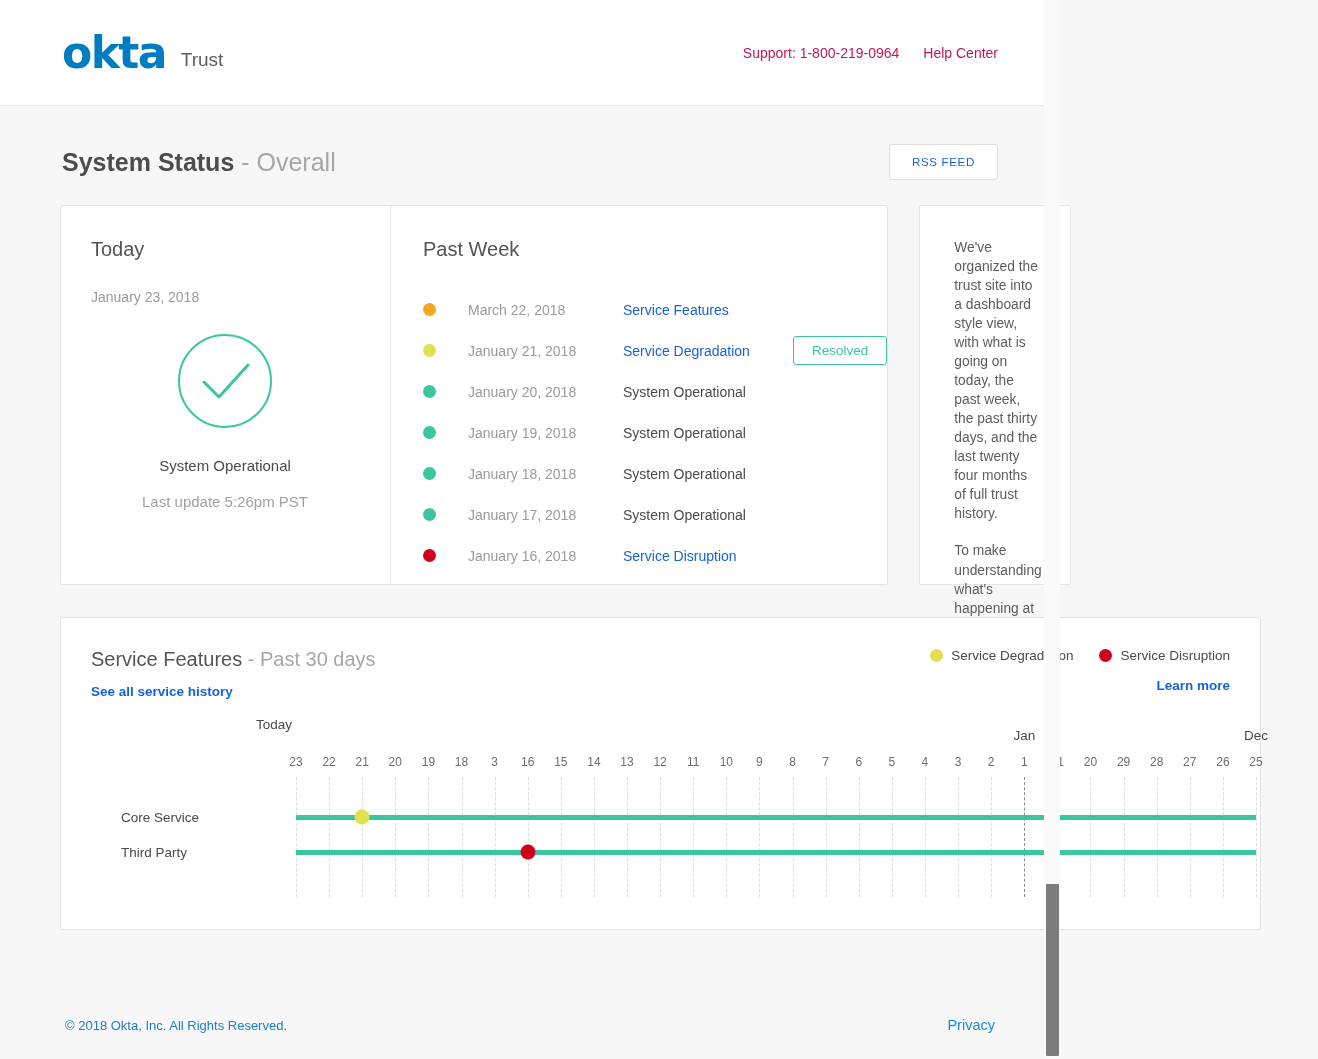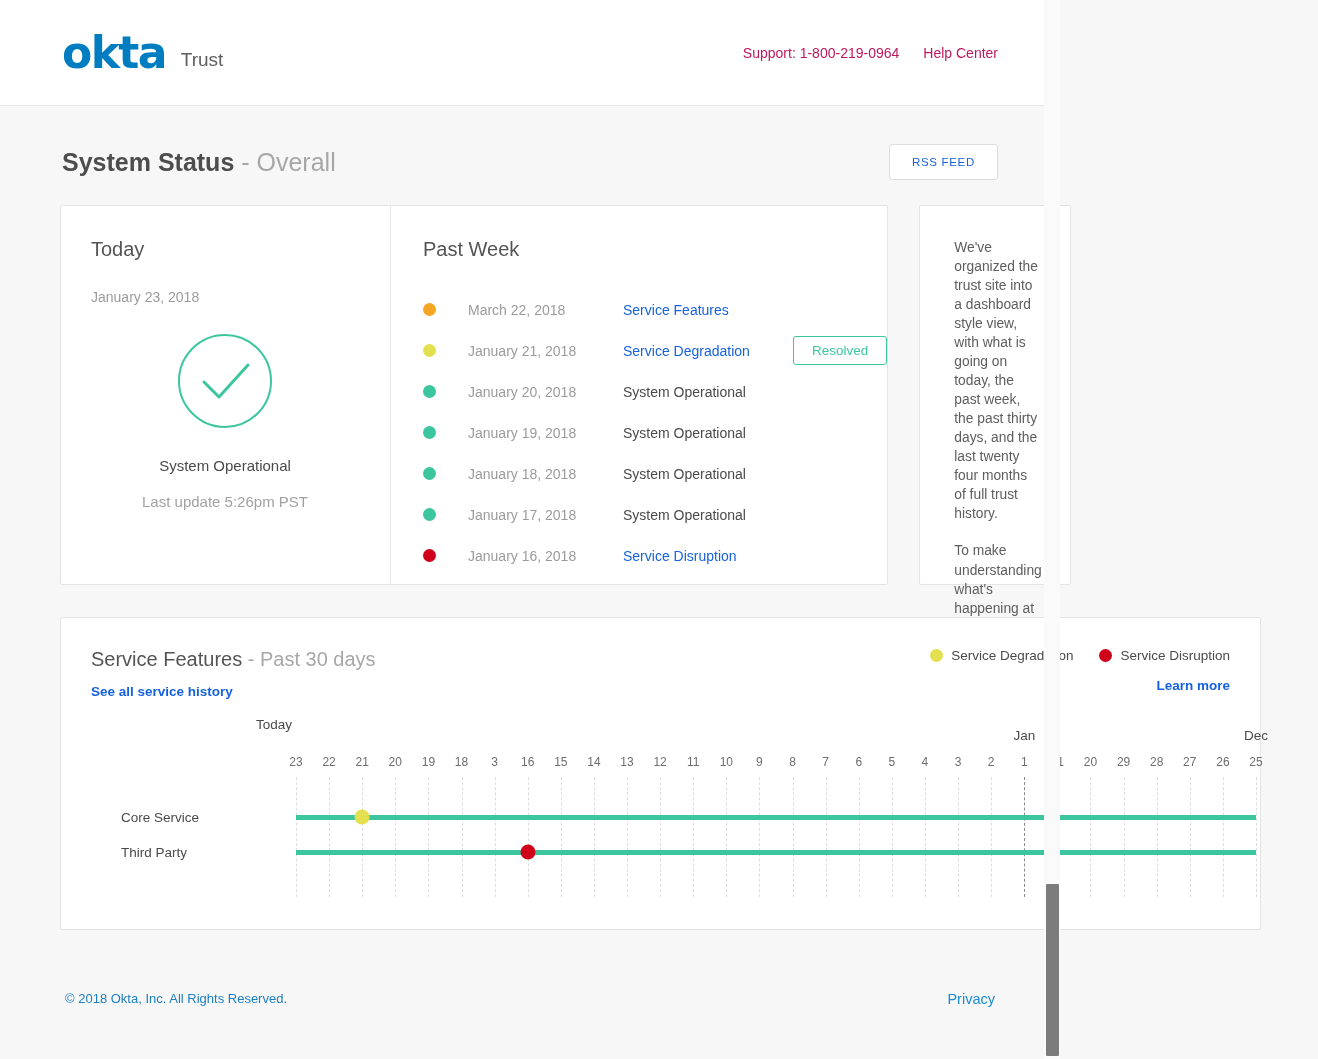--- a/index.html
+++ b/index.html
@@ -240,21 +240,21 @@
     transform: translate(-50%, -50%);
     cursor: pointer;
   }
 
   
   .footer {
     position: absolute;
     left: 0; right: 0; bottom: 0;
     height: 68px;
     display: flex;
-    align-items: flex-start;
+    align-items: center;
     justify-content: space-between;
     padding: 0 65px 0 65px;
   }
   .foot-copy { font-size: 13px; color: #1b7fc4; }
   .foot-link { font-size: 14.5px; color: #1b8ad6; text-decoration: none; cursor: pointer; }
 
   
   .scrollbar-track {
     position: absolute;
     right: 0; top: 0;

